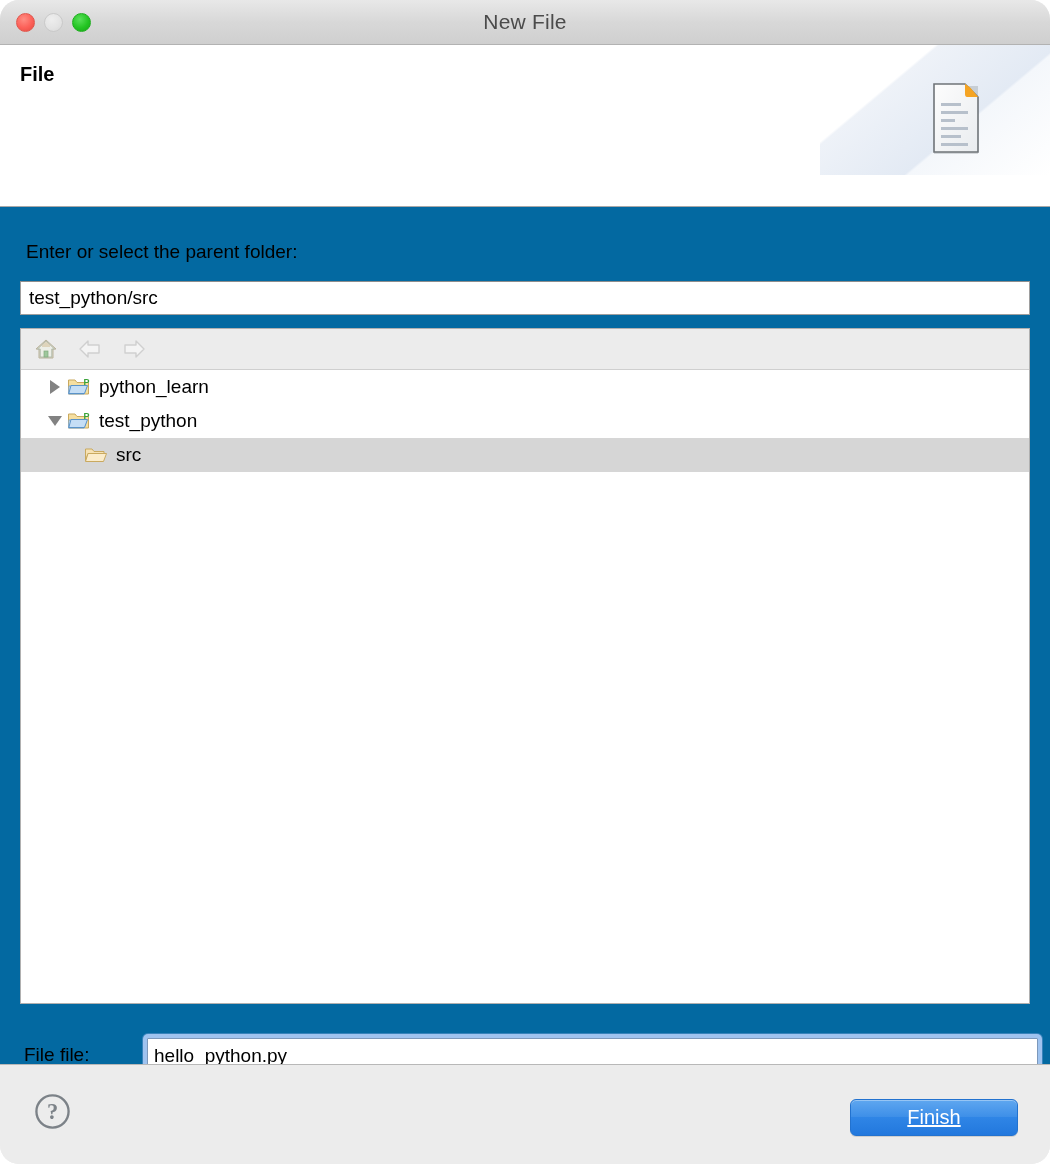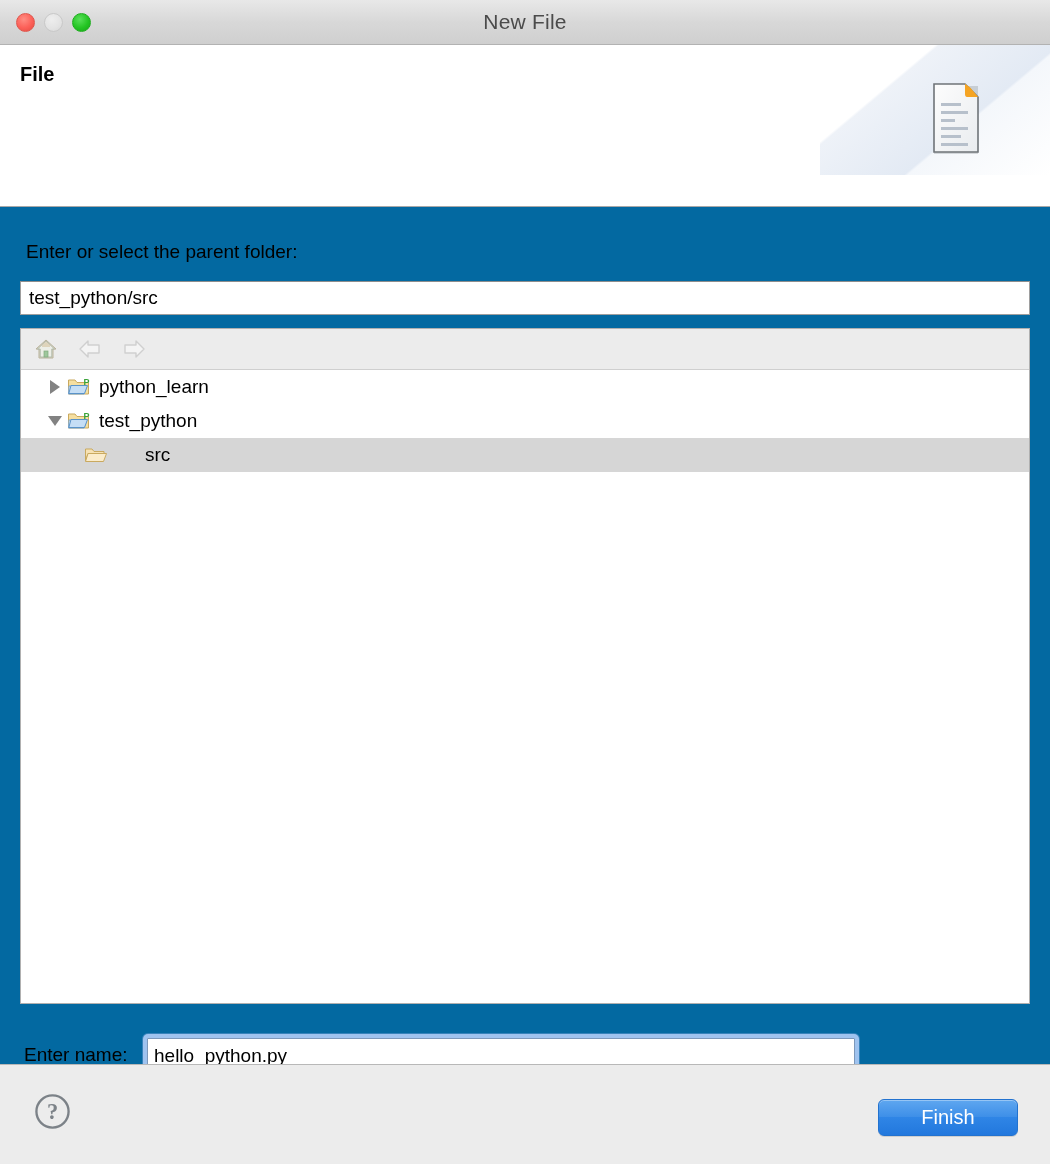--- a/index.html
+++ b/index.html
@@ -12,20 +12,21 @@
     -webkit-font-smoothing: antialiased;
   }
 
   .window {
     position: relative;
     width: 1050px;
     height: 1164px;
     overflow: hidden;
     background: #ececec;
     box-sizing: border-box;
+    border-radius: 19px;
   }
 
   
   .titlebar {
     position: relative;
     height: 45px;
     background: linear-gradient(to bottom, #e8e8e8 0%, #d8d8d8 50%, #cfcfcf 100%);
     border-bottom: 1px solid #b2b2b2;
     box-sizing: border-box;
   }
@@ -203,35 +204,35 @@
   }
   .row-icon {
     width: 26px;
     display: flex;
     align-items: center;
     justify-content: center;
     flex: 0 0 auto;
   }
   .row-label { margin-left: 7px; }
   .indent-1 { padding-left: 23px; }
-  .indent-2 { padding-left: 62px; gap: 29px; }
+  .indent-2 { padding-left: 62px; }
 
   
   .filename-label {
     position: absolute;
     left: 24px;
     top: 837px;
     font-size: 19px;
     color: #000;
   }
   .filename-wrap {
     position: absolute;
     left: 143px;
     top: 827px;
-    width: 716px;
+    width: 899px;
     height: 44px;
     border-radius: 5px;
     background: #9fc3ef;
     box-shadow: 0 0 0 1px rgba(120,165,220,0.45);
     box-sizing: border-box;
     padding: 4px;
   }
   .filename-input {
     width: 100%;
     height: 100%;
@@ -297,26 +298,27 @@
     width: 162px;
     height: 37px;
     background: linear-gradient(to bottom, #ffffff 0%, #ffffff 50%, #fbfbfb 51%, #f2f2f2 100%);
     border: 1px solid #c0c0c0;
     color: #000;
     box-shadow: 0 1px 0 rgba(0,0,0,0.08);
   }
   .btn-finish {
     right: 32px;
     top: 34px;
-    width: 140px;
+    width: 168px;
     height: 37px;
     background: linear-gradient(to bottom, #5fa7f0 0%, #3e8fe8 48%, #2f85e6 50%, #2278dd 100%);
     border: 1px solid #2272cf;
     color: #ffffff;
     box-shadow: 0 1px 0 rgba(0,0,0,0.12), inset 0 1px 0 rgba(255,255,255,0.35);
+    text-decoration: underline;
   }
 </style>
 </head>
 <body>
 
 <div class="window">
 
   <div class="titlebar">
     <div class="traffic">
       <div class="light red"></div>
@@ -422,21 +424,21 @@
               <path d="M1.5 5 H8 L10 7.5 H20 V9.5 H4 L1.5 17 Z" fill="#f7e2b4" stroke="#c9a95f" stroke-width="1"></path>
               <path d="M4 9.5 H22.5 L19.5 17.5 H1.5 Z" fill="#fbeccb" stroke="#c9a95f" stroke-width="1"></path>
             </svg>
           </div>
           <div class="row-label">src</div>
         </div>
 
       </div>
     </div>
 
-    <div class="filename-label">Enter name:</div>
+    <div class="filename-label">File file:</div>
     <div class="filename-wrap">
       <input class="filename-input" type="text" value="hello_python.py" style="">
     </div>
 
     <button class="advanced-btn">Advanced &gt;&gt;</button>
 
   </div>
 
   <div class="footer">
     <svg class="help-icon" viewBox="0 0 40 40">

